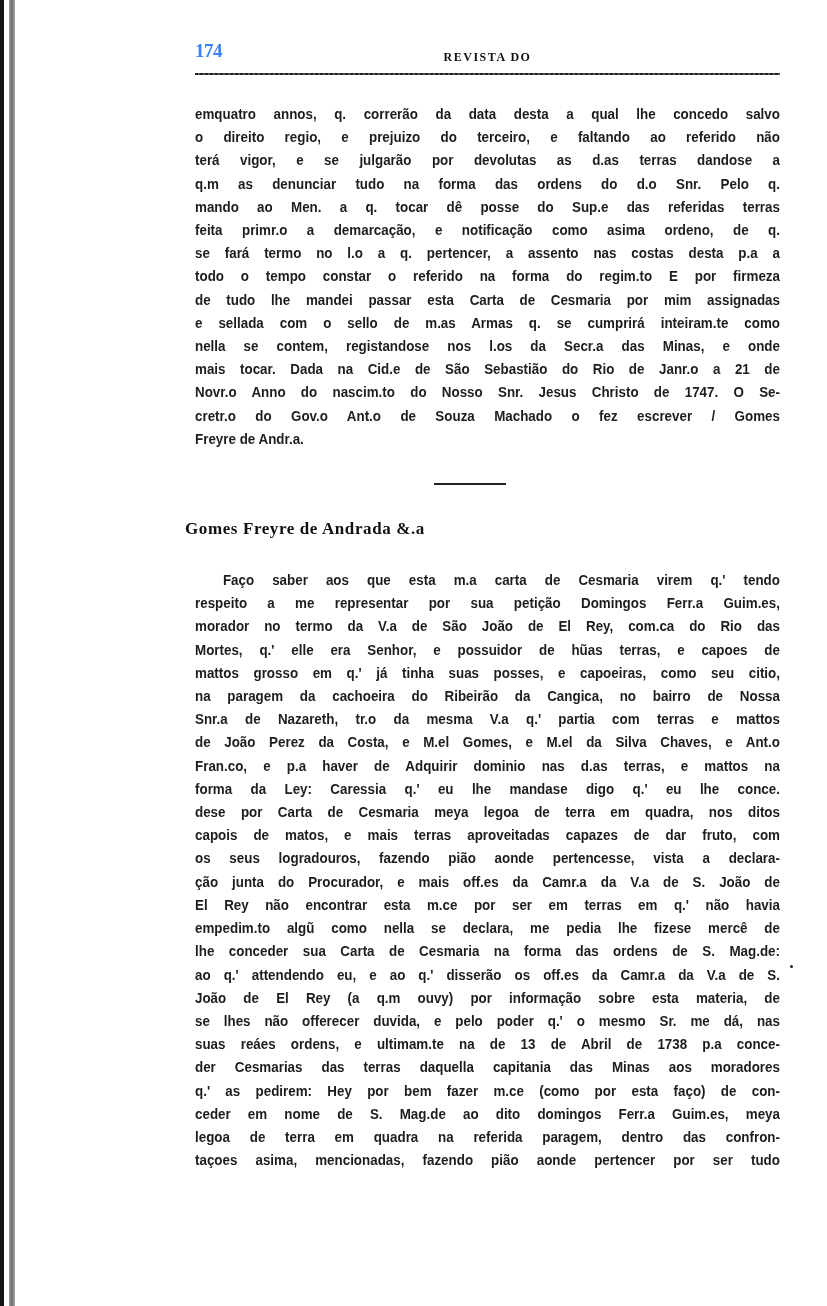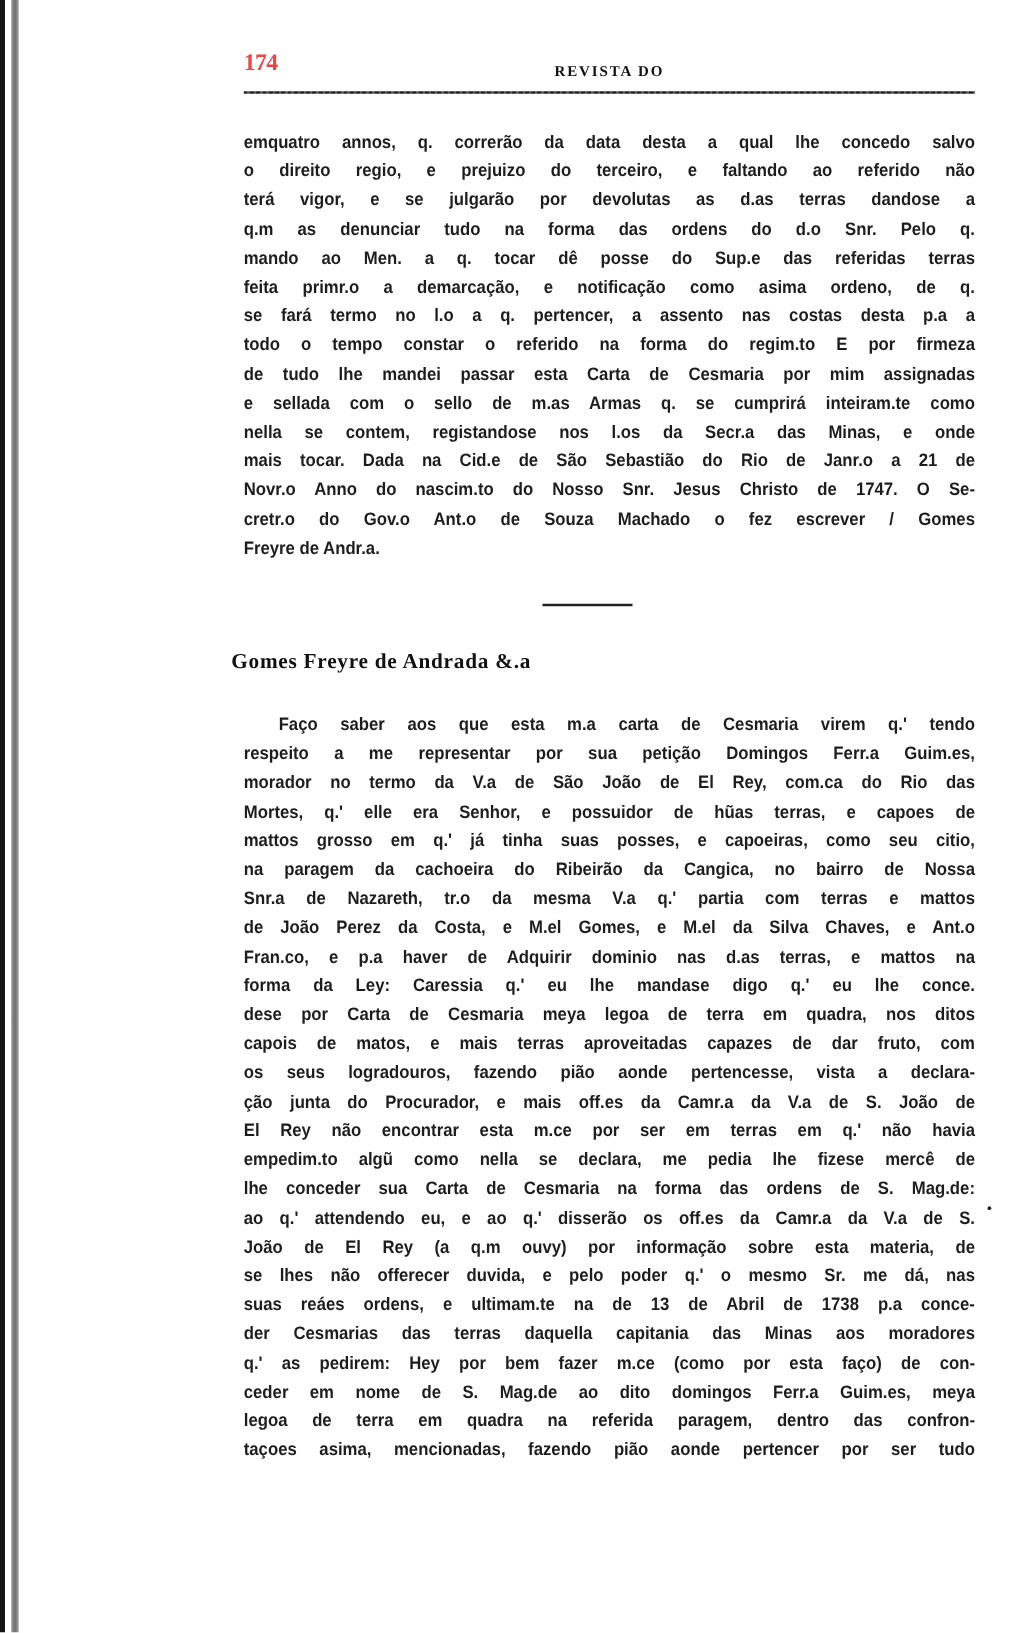--- a/index.html
+++ b/index.html
@@ -37,21 +37,21 @@
       position: relative;
       height: 36px;
     }
     .page-number {
       position: absolute;
       left: 0; top: 0;
       font-family: "Liberation Serif", serif;
       font-weight: bold;
       font-size: 19px;
       letter-spacing: -0.5px;
-      color: #ef4444;
+      color: #3b82f6;
     }
     .running-title {
       position: absolute;
       left: 0; right: 0; top: 10px;
       text-align: center;
       font-family: "Liberation Serif", serif;
       font-weight: bold;
       font-size: 12px;
       letter-spacing: 1.5px;
       color: #111;

